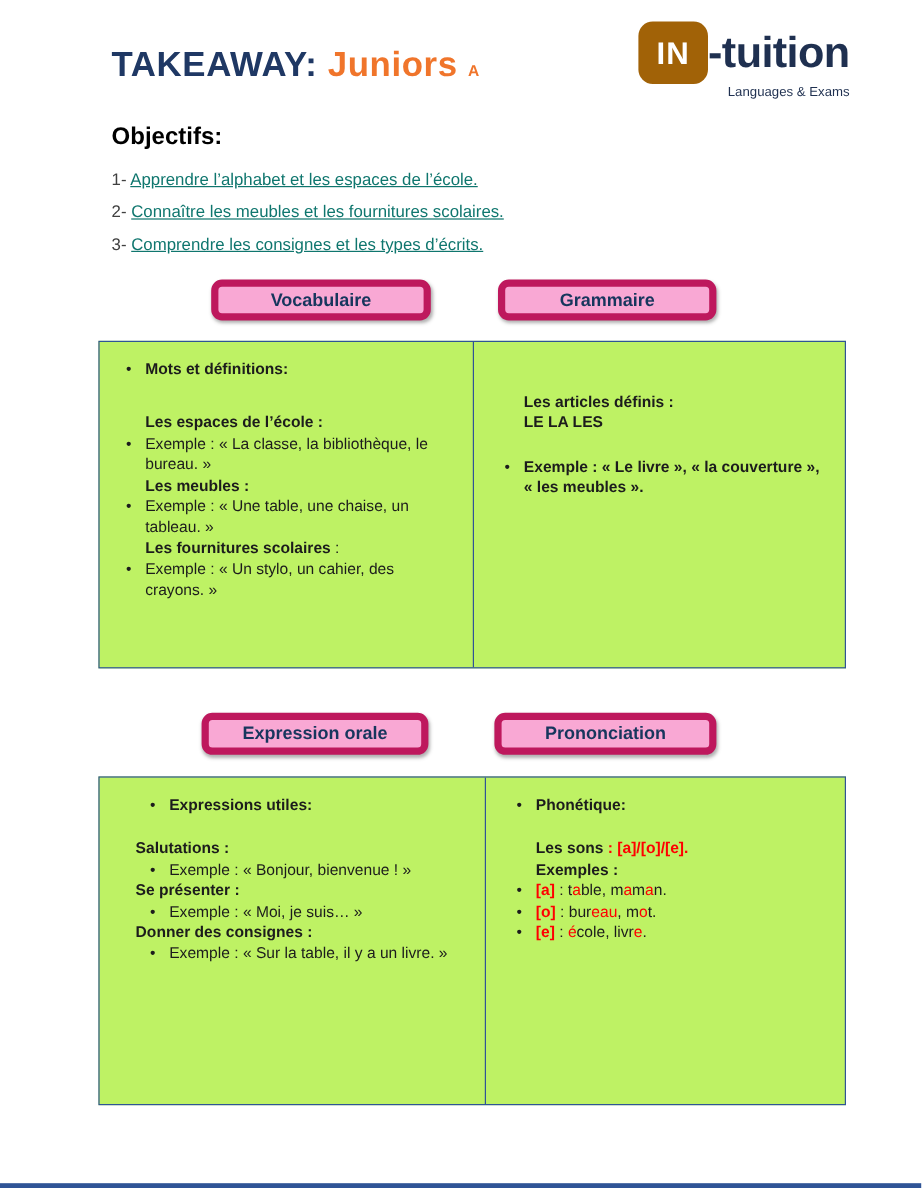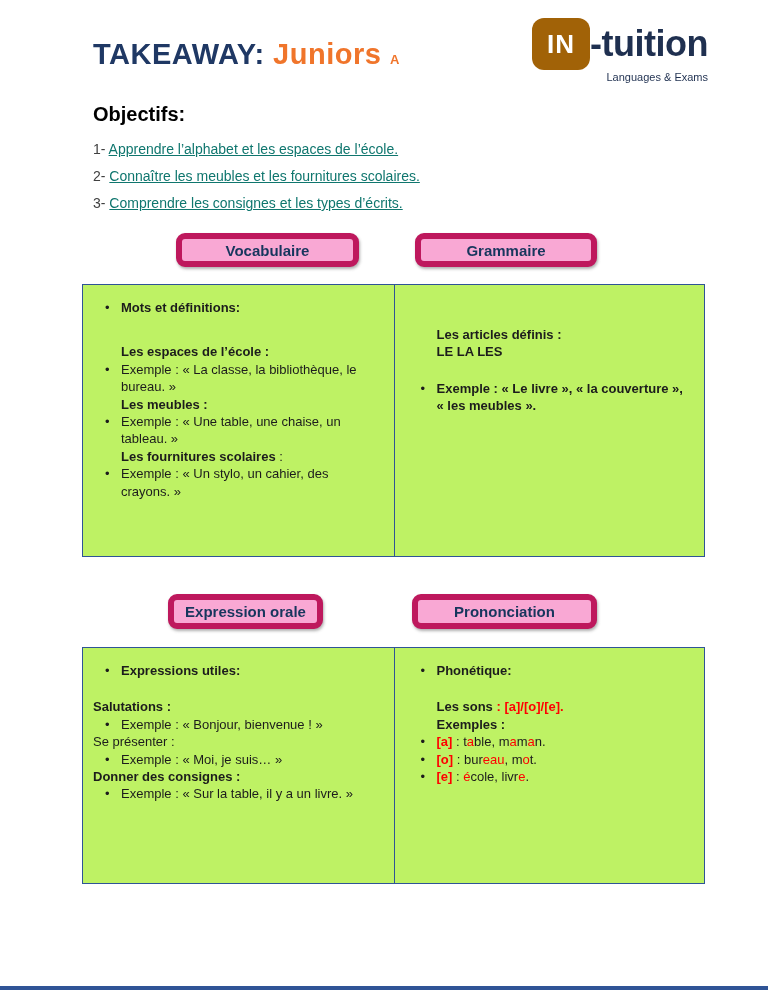--- a/index.html
+++ b/index.html
@@ -34,27 +34,27 @@
 
   
   .btn {
     position: absolute; display: flex; align-items: center; justify-content: center;
     background: #f9a8d4; border: 6px solid #be185d; border-radius: 9px;
     box-shadow: 1px 2px 3px rgba(80,80,80,0.45);
     color: #17365D; font-size: 15px; font-weight: 700; cursor: pointer;
   }
   .btn-vocab { left: 176px; top: 233px; width: 183px; height: 34px; }
   .btn-gram  { left: 415px; top: 233px; width: 182px; height: 34px; }
-  .btn-expr  { left: 168px; top: 594px; width: 155px; height: 35px; }
+  .btn-expr  { left: 168px; top: 594px; width: 189px; height: 35px; }
   .btn-pron  { left: 412px; top: 594px; width: 185px; height: 35px; }
 
   
   .box { position: absolute; left: 82px; width: 623px; border: 1.5px solid #2F5496; display: flex; background: #bef264; }
   .box1 { top: 284px; height: 273px; }
-  .box2 { top: 647px; height: 237px; }
+  .box2 { top: 647px; height: 274px; padding-left: 20px; }
   .col { width: 50%; padding: 14px 16px 10px 38px; }
   .col + .col { border-left: 1.5px solid #2F5496; padding-left: 42px; }
 
   .line { position: relative; font-size: 13px; line-height: 1.34; color: #1C1C1C; }
   .line.bullet::before { content: "•"; position: absolute; left: -16px; top: 0; color: #1C1C1C; }
   .gap { margin-top: 27px; }
   .gap-lg { margin-top: 19px; }
   .flush { margin-left: -28px; }
 
   
@@ -116,21 +116,21 @@
   </div>
 
   <div class="btn btn-expr">Expression orale</div>
   <div class="btn btn-pron">Prononciation</div>
 
   <div class="box box2">
     <div class="col">
       <div class="line bullet"><span style="font-weight: 700;">Expressions utiles:</span></div>
       <div class="line flush gap-lg"><span style="font-weight: 700;">Salutations :</span></div>
       <div class="line bullet"><span>Exemple : « Bonjour, bienvenue ! »</span></div>
-      <div class="line flush"><span style="font-weight: 400; margin-top: 12px;">Se présenter :</span></div>
+      <div class="line flush"><span style="font-weight: 700; margin-top: 12px;">Se présenter :</span></div>
       <div class="line bullet"><span>Exemple : « Moi, je suis… »</span></div>
       <div class="line flush"><span style="font-weight: 700;">Donner des consignes :</span></div>
       <div class="line bullet"><span>Exemple : « Sur la table, il y a un livre. »</span></div>
     </div>
     <div class="col">
       <div class="line bullet"><span style="font-weight: 700;">Phonétique:</span></div>
       <div class="line gap-lg"><span style="font-weight: 700;">Les sons</span><span style="font-weight: 700; color: rgb(255, 0, 0);"> : </span><span style="font-weight: 700; color: rgb(255, 0, 0);">[a]/[o]/[e].</span></div>
       <div class="line"><span style="font-weight: 700;">Exemples :</span></div>
       <div class="line bullet"><span style="font-weight: 700; color: rgb(255, 0, 0);">[a]</span><span> : t</span><span style="color: rgb(255, 0, 0);">a</span><span>ble, m</span><span style="color: rgb(255, 0, 0);">a</span><span>m</span><span style="color: rgb(255, 0, 0);">a</span><span>n.</span></div>
       <div class="line bullet"><span style="font-weight: 700; color: rgb(255, 0, 0);">[o]</span><span> : bur</span><span style="color: rgb(255, 0, 0);">eau</span><span>, m</span><span style="color: rgb(255, 0, 0);">o</span><span>t.</span></div>

